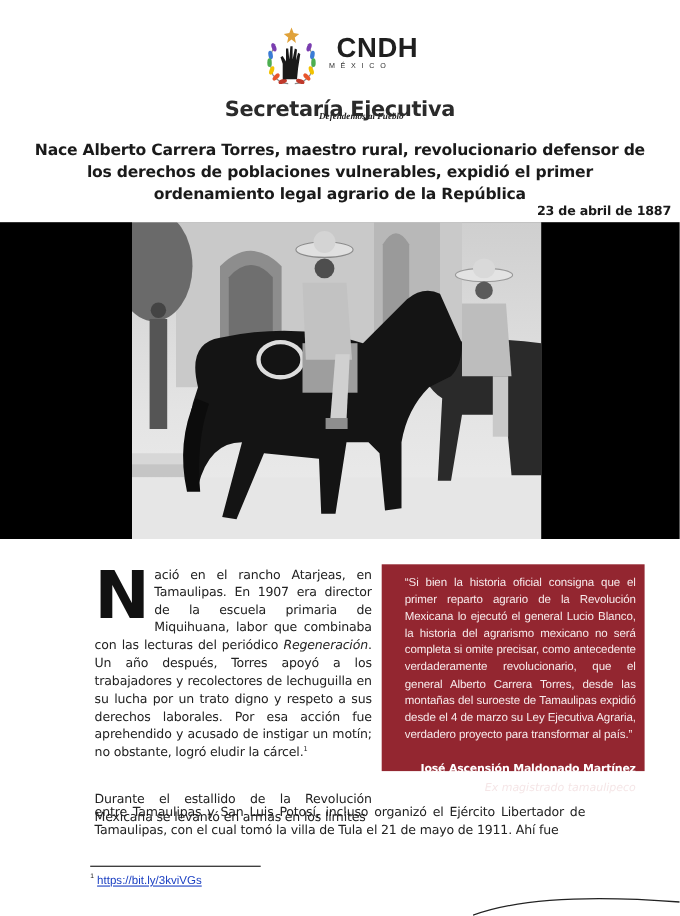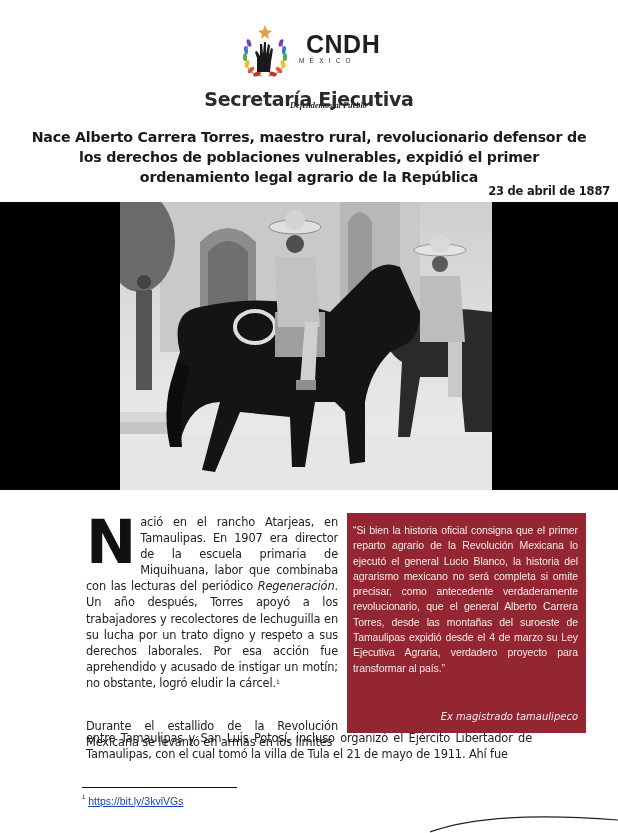--- a/index.html
+++ b/index.html
@@ -55,23 +55,23 @@
       float: left; font-weight: bold; font-size: 60px; line-height: 48px;
       margin: 4px 6px 0 0; color: #111; font-family: "DejaVu Sans", sans-serif;
       letter-spacing: -2px;
     }
     #para2-top { left: 86px; top: 718px; width: 252px; }
     #para2-full { left: 86px; top: 730px; width: 446px; }
     sup { font-size: 6px; vertical-align: top; position: relative; top: -1px; }
 
     
     #quote-box {
-      left: 347px; top: 513px; width: 239px; height: 220px;
+      left: 347px; top: 513px; width: 239px; height: 188px;
       background: #932630; color: #f6e9ea; box-sizing: border-box;
-      padding: 10px 8px 0 6px;
+      padding: 10px 8px 0 21px;
     }
     #quote-text {
       font-family: "Liberation Sans", sans-serif; font-size: 10.5px;
       line-height: 15.3px; text-align: justify; letter-spacing: -0.1px;
     }
     #quote-author {
       position: absolute; right: 8px; top: 181px;
       font-weight: bold; font-size: 10px; color: #fff; letter-spacing: -0.2px;
     }
     #quote-role {
@@ -177,20 +177,21 @@
 
 <div id="para1" class="abs body-text">
   <span id="dropcap">N</span><span>ació en el rancho Atarjeas, en Tamaulipas. En 1907 era director de la escuela primaria de Miquihuana, labor que combinaba con las lecturas del periódico </span><em>Regeneración</em><span>. Un año después, Torres apoyó a los trabajadores y recolectores de lechuguilla en su lucha por un trato digno y respeto a sus derechos laborales. Por esa acción fue aprehendido y acusado de instigar un motín; no obstante, logró eludir la cárcel.</span><sup>1</sup>
 </div>
 
 <div id="para2-top" class="abs body-text">Durante el estallido de la Revolución Mexicana se levantó en armas en los límites</div>
 <div id="para2-full" class="abs body-text">entre Tamaulipas y San Luis Potosí, incluso organizó el Ejército Libertador de Tamaulipas, con el cual tomó la villa de Tula el 21 de mayo de 1911. Ahí fue</div>
 
 <div id="quote-box" class="abs">
   <div id="quote-text">“Si bien la historia oficial consigna que el primer reparto agrario de la Revolución Mexicana lo ejecutó el general Lucio Blanco, la historia del agrarismo mexicano no será completa si omite precisar, como antecedente verdaderamente revolucionario, que el general Alberto Carrera Torres, desde las montañas del suroeste de Tamaulipas expidió desde el 4 de marzo su Ley Ejecutiva Agraria, verdadero proyecto para transformar al país.”</div>
+  <div id="quote-author">José Ascensión Maldonado Martínez</div>
   <div id="quote-role">Ex magistrado tamaulipeco</div>
 </div>
 
 <div id="footnote-rule" class="abs"></div>
 <div id="footnote" class="abs">
   <sup>1</sup>
   <a>https://bit.ly/3kviVGs</a>
 </div>
 
 <svg id="page-curve" class="abs" viewBox="0 0 188 23">

